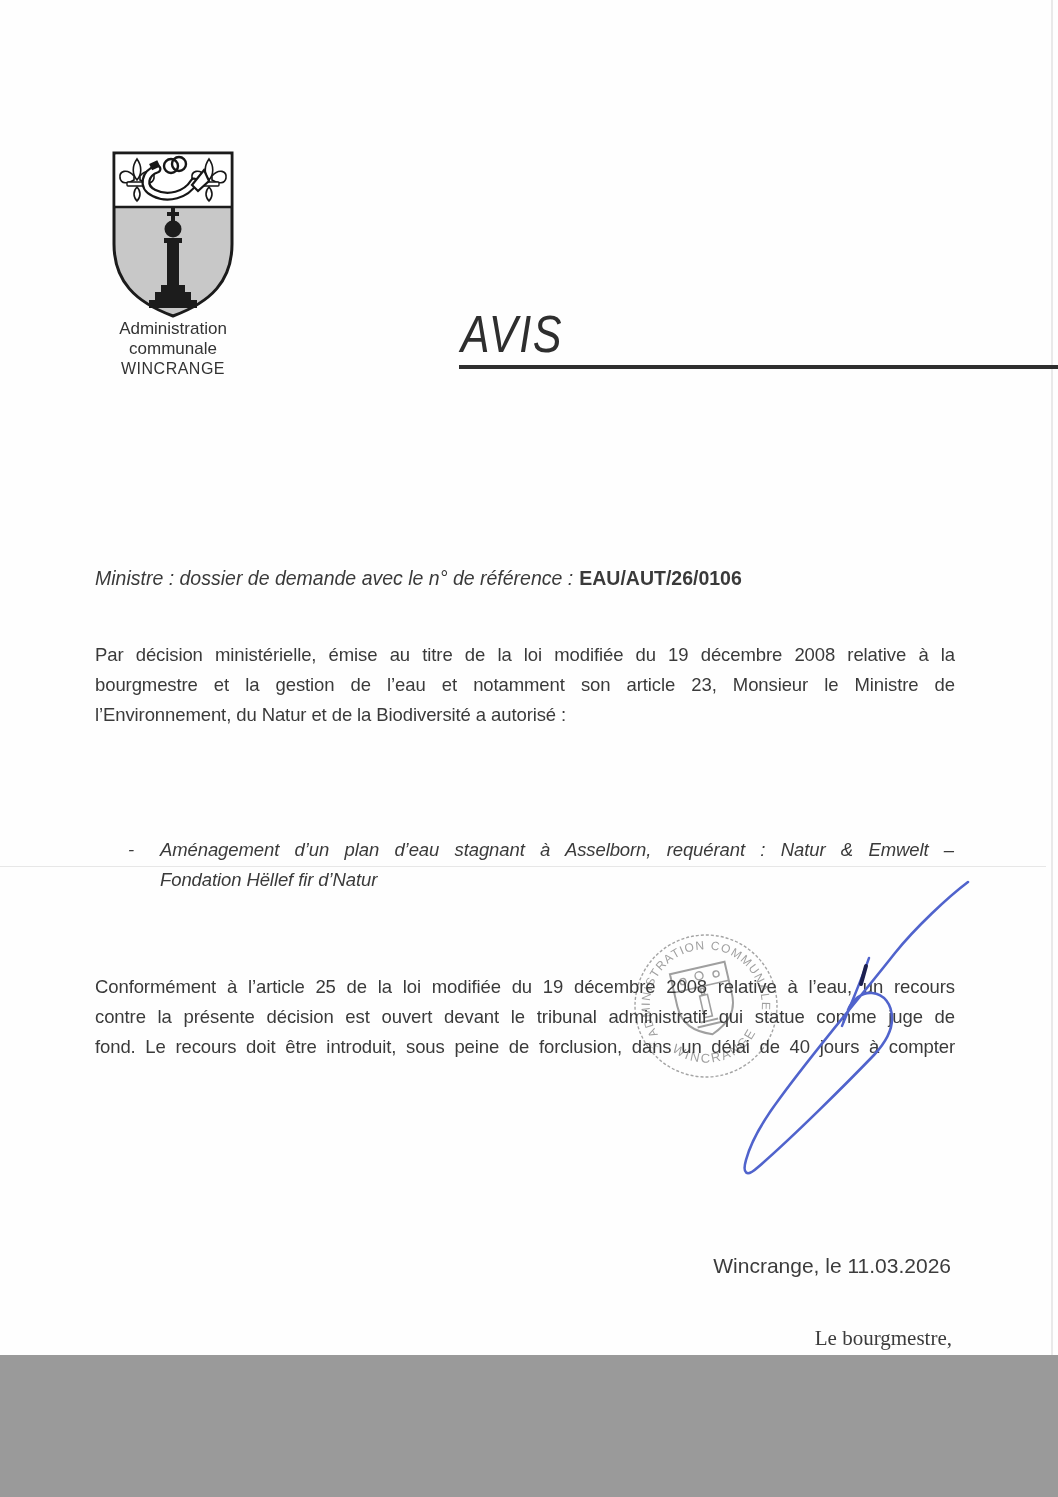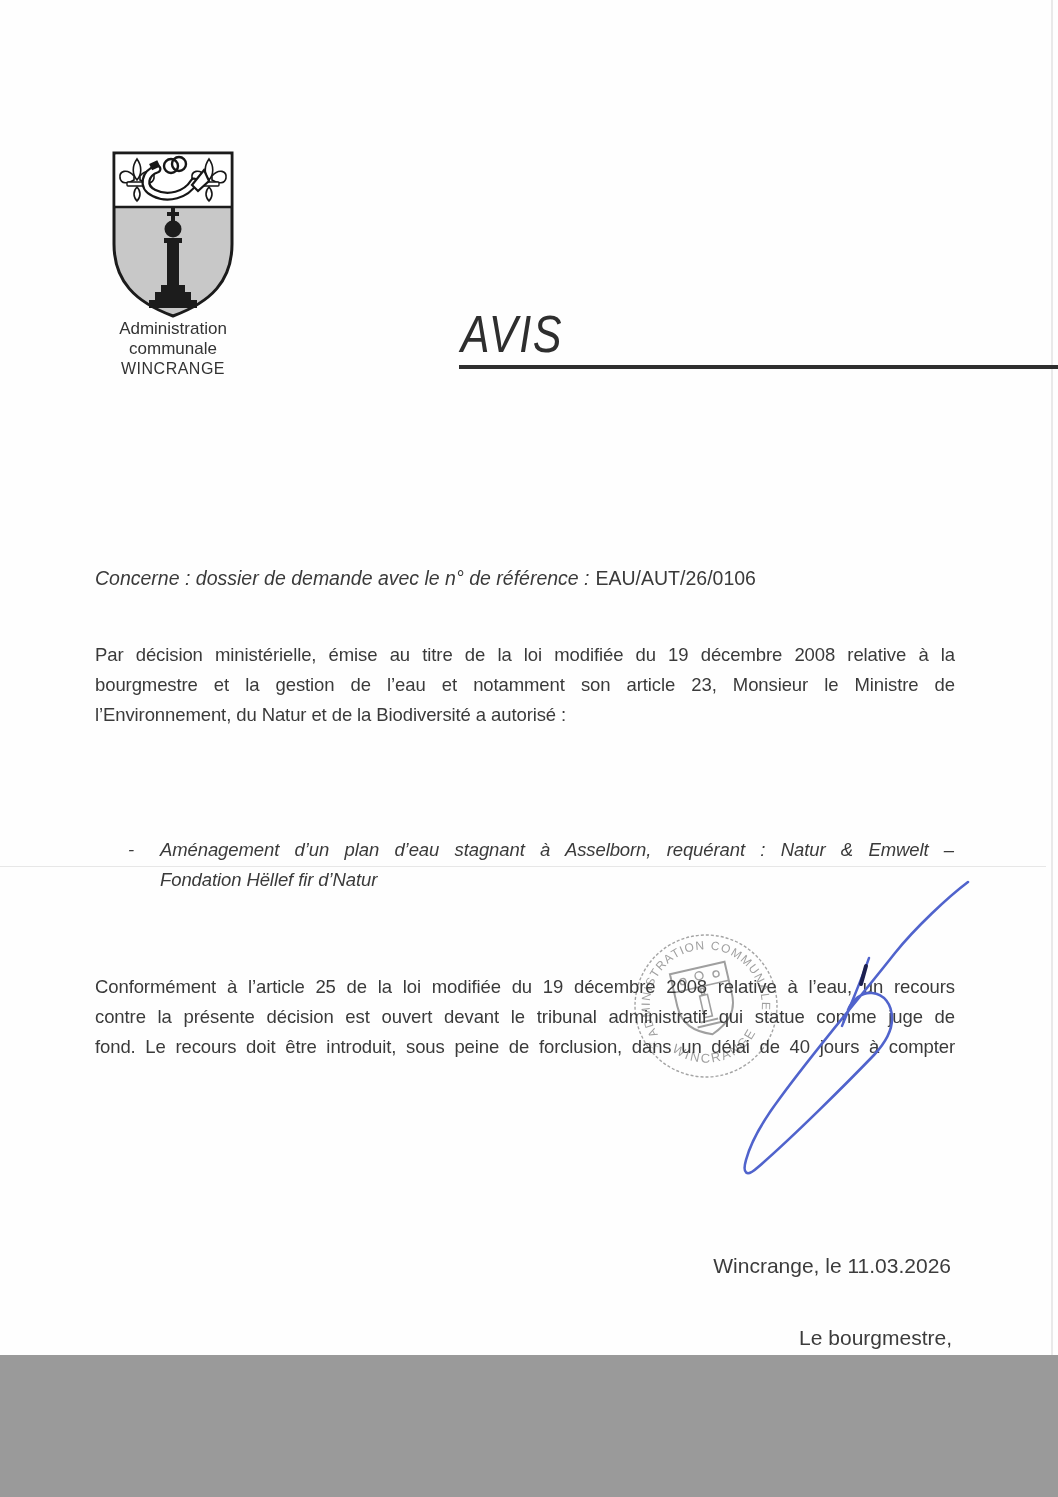--- a/index.html
+++ b/index.html
@@ -36,36 +36,36 @@
     transform:scaleX(.83);transform-origin:left top;
     line-height:1;
   }
 
   
   .concerne{
     position:absolute;left:95px;top:446px;width:880px;
     font-size:19.5px;
   }
   .concerne .lbl{font-style:italic;}
-  .concerne .ref{margin-left:6px;}
+  .concerne .ref{margin-left:6px;font-weight:bold;}
 
   .para{position:absolute;left:95px;width:860px;font-size:18.5px;line-height:30px;letter-spacing:-.1px;}
   .para1{top:496px;}
   .para2{top:678px;}
   .jl{text-align:justify;text-align-last:justify;white-space:normal;}
   .jl-last{text-align:left;}
 
   .bullet{position:absolute;left:128px;top:601px;width:826px;display:flex;
     font-size:18.5px;line-height:30px;font-style:italic;letter-spacing:-.1px;}
   .bullet .dash{width:32px;flex:none;}
   .bullet .btxt{width:794px;}
 
   
   .date-line{position:absolute;top:870px;left:0;width:951px;text-align:right;font-size:21px;color:#3c3c3c;}
-  .signer-title{position:absolute;top:918px;left:0;width:952px;text-align:right;font-size:21px;color:#3c3c3c;}
+  .signer-title{position:absolute;top:918px;left:0;width:952px;text-align:right;font-size:21px;color:#3c3c3c;font-family:Liberation Serif, serif;}
 
   .stamp-svg{position:absolute;left:604px;top:904px;z-index:1;}
   .signature-svg{position:absolute;left:700px;top:860px;z-index:5;}
   .txt-layer{position:relative;z-index:2;}
 </style>
 </head>
 <body>
 
 <div class="page">
 
@@ -114,21 +114,21 @@
   </svg>
 
   <div class="org-caption txt-layer">
     <div class="org-line1">Administration communale</div>
     <div class="org-line2">WINCRANGE</div>
   </div>
 
   <div class="avis-title txt-layer">AVIS</div>
 
   <div class="concerne txt-layer">
-    <span class="lbl">Concerne : dossier de demande avec le n° de référence :</span><span class="ref">EAU/AUT/26/0106</span>
+    <span class="lbl">Ministre : dossier de demande avec le n° de référence :</span><span class="ref">EAU/AUT/26/0106</span>
   </div>
 
   <div class="para para1 txt-layer">
     <div class="jl">Par décision ministérielle, émise au titre de la loi modifiée du 19 décembre 2008 relative à la</div>
     <div class="jl">bourgmestre et la gestion de l’eau et notamment son article 23, Monsieur le Ministre de</div>
     <div class="jl-last">l’Environnement, du Natur et de la Biodiversité a autorisé :</div>
   </div>
 
   <div class="bullet txt-layer">
     <div class="dash">-</div>

